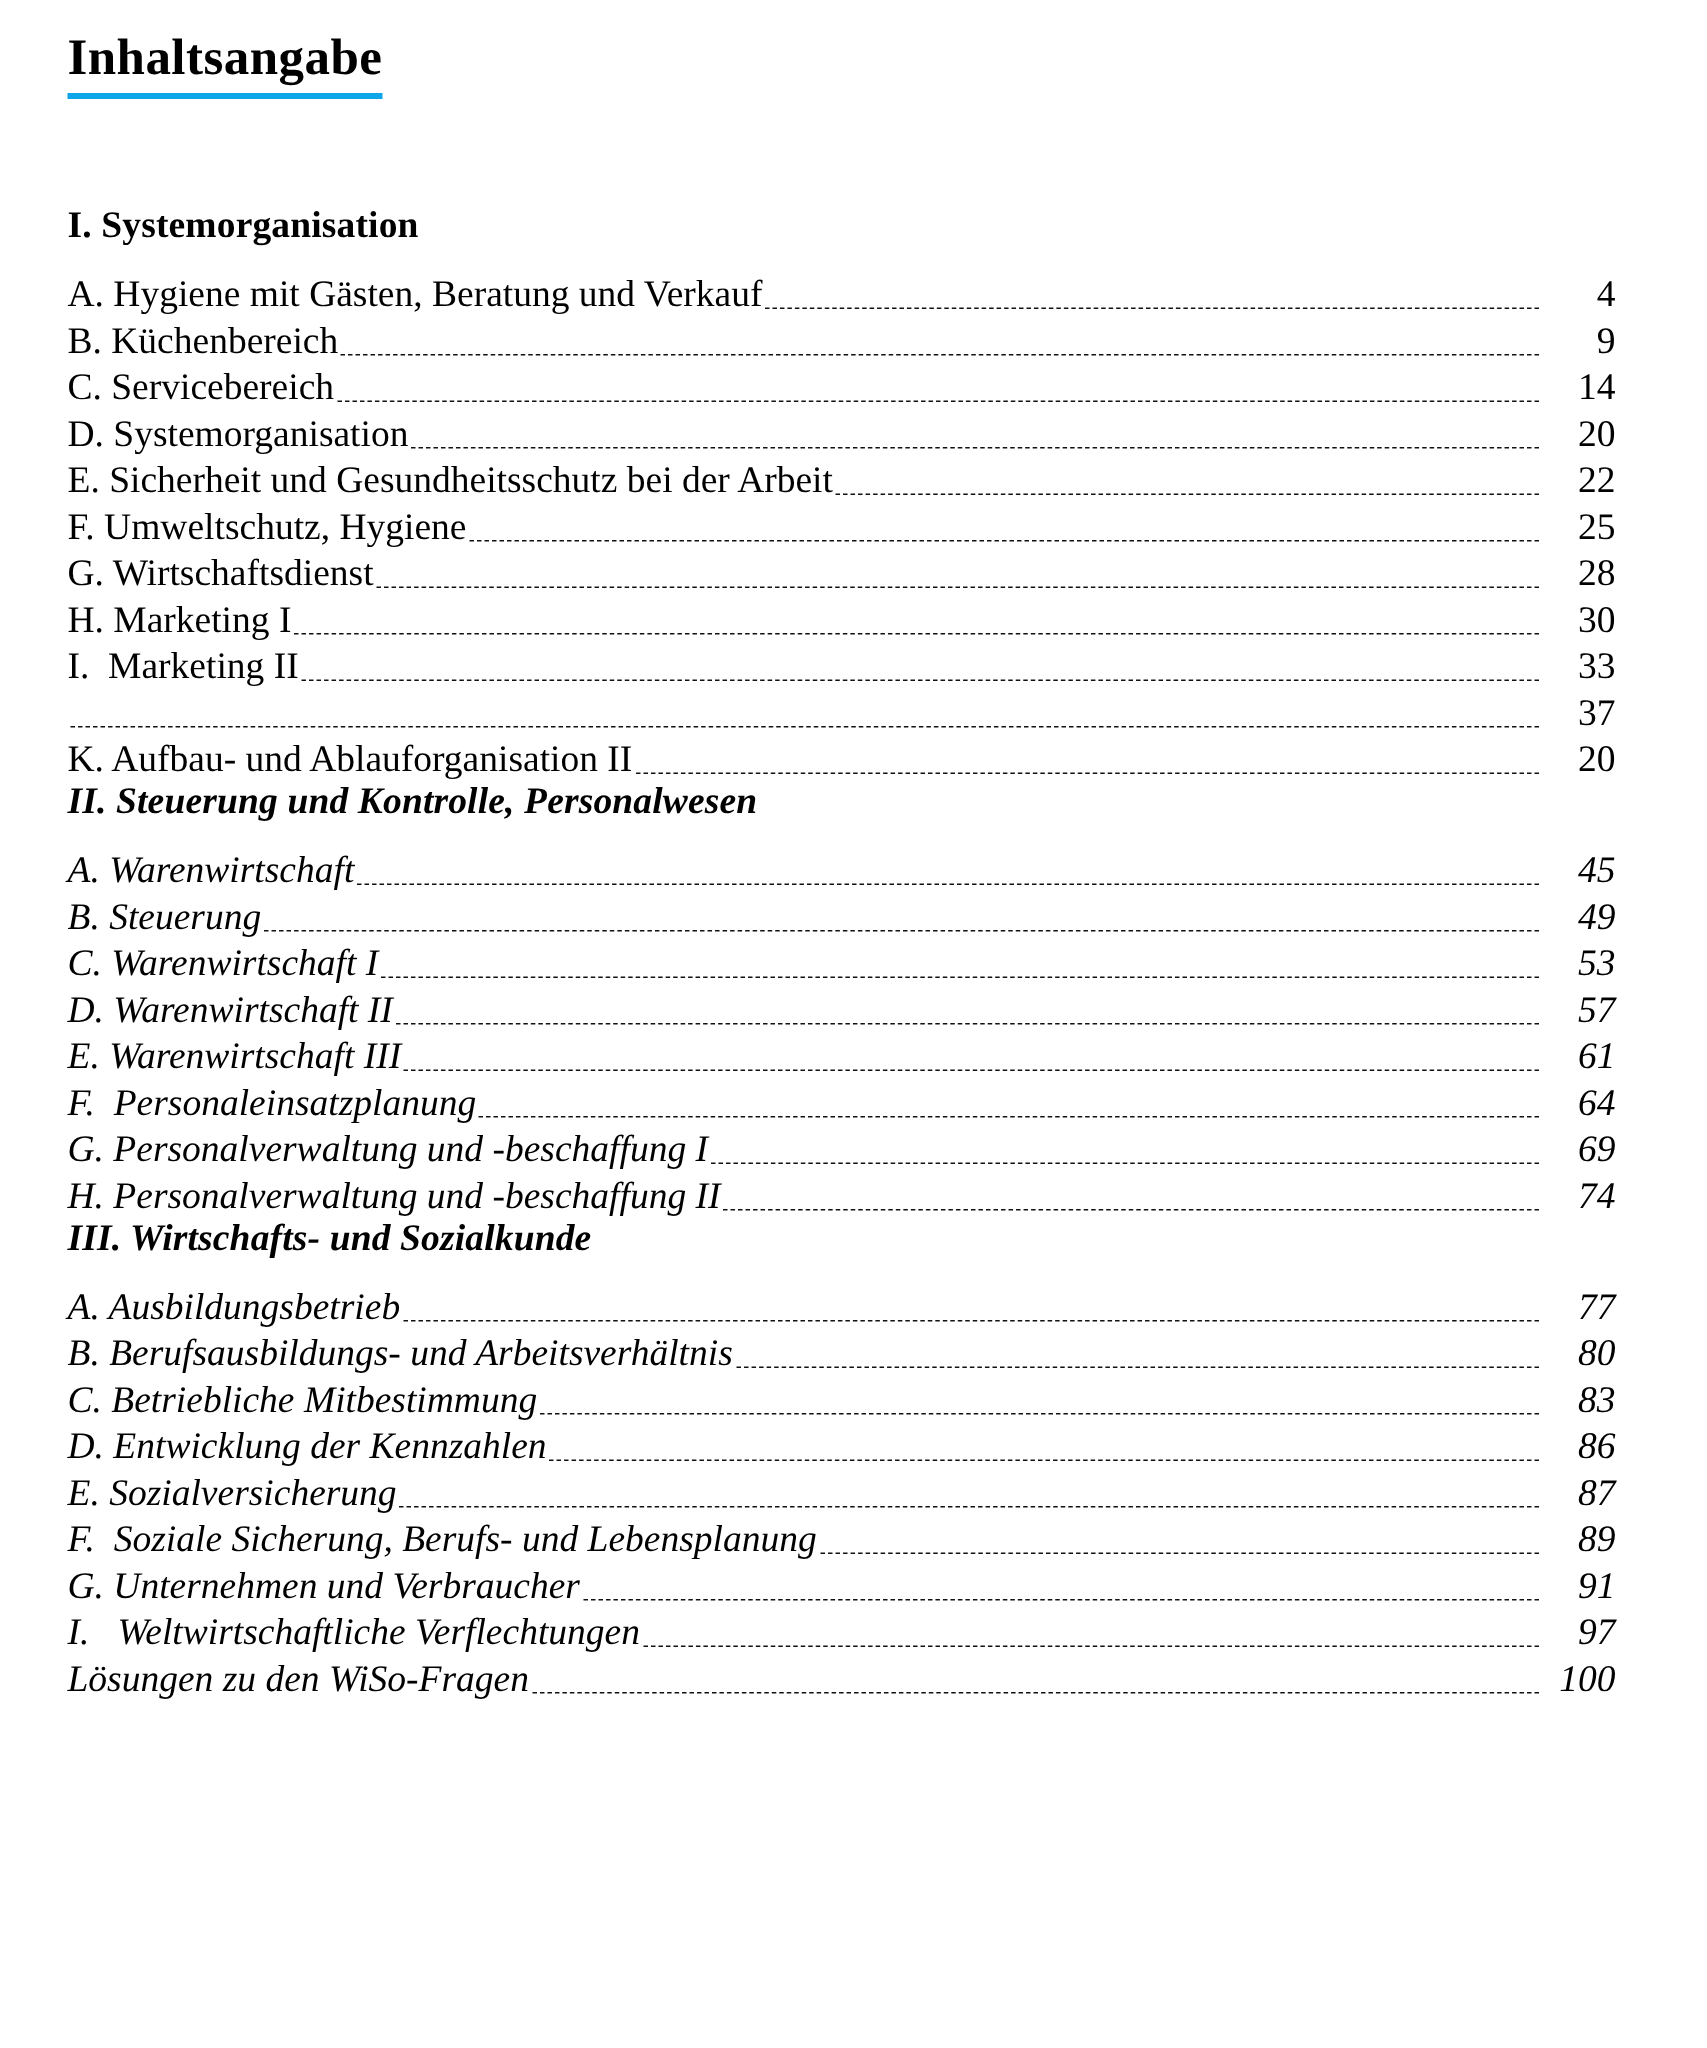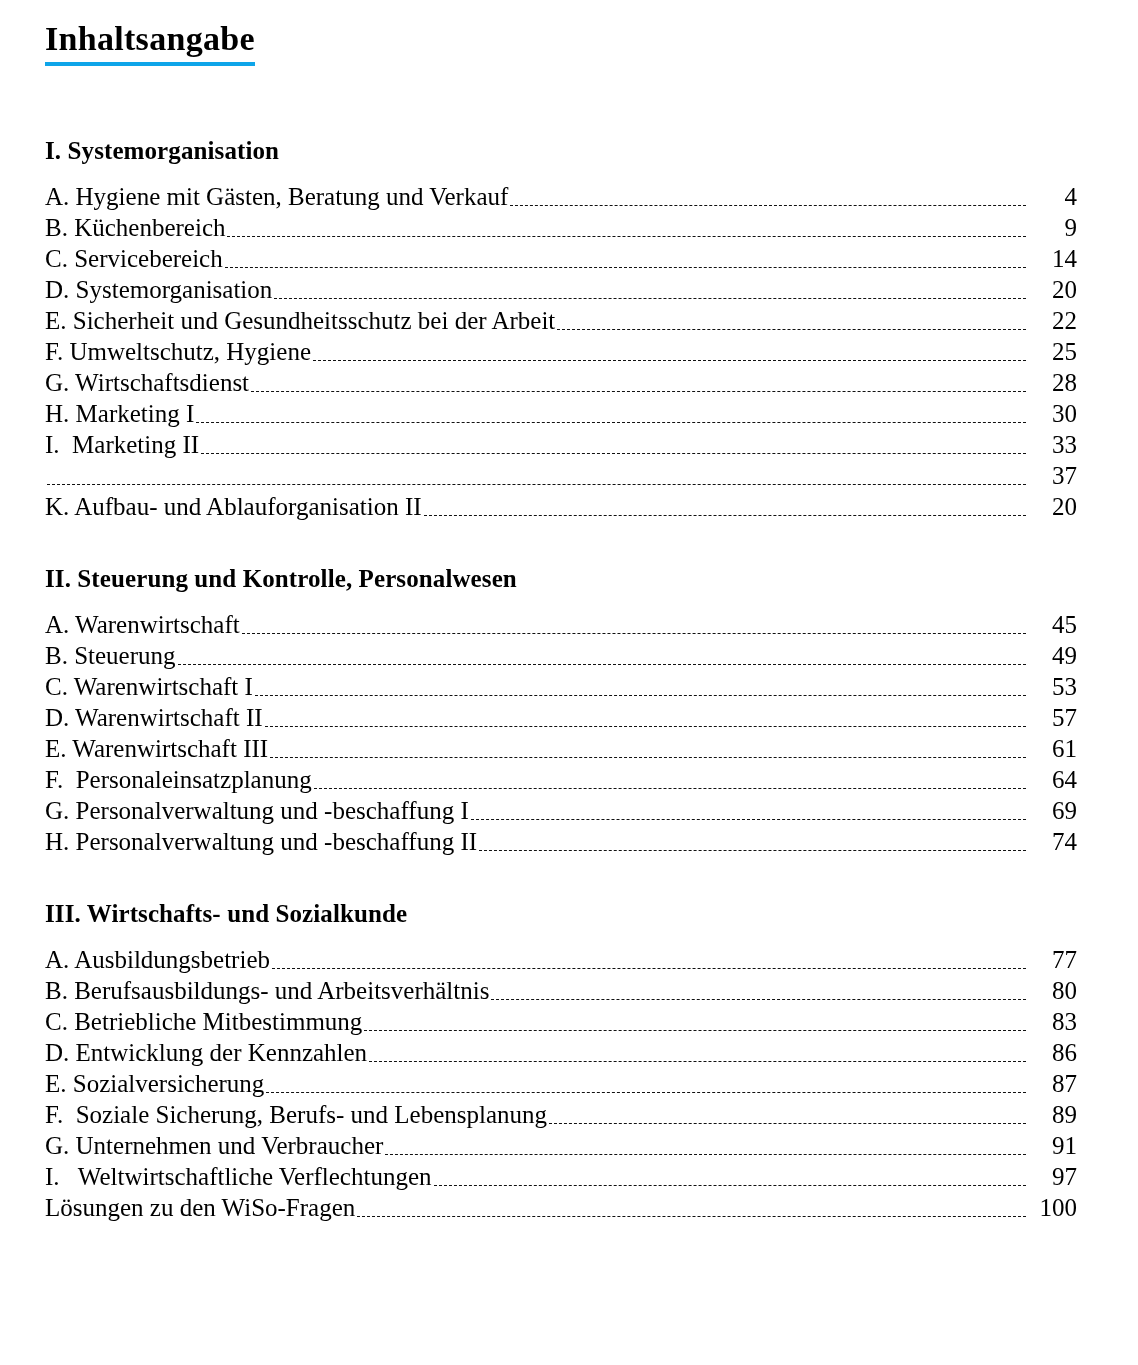--- a/index.html
+++ b/index.html
@@ -45,21 +45,21 @@
     position: absolute;
     left: 45px;
     top: 138px;
     width: 1032px;
   }
 
   .section {
     margin: 0;
   }
   .section + .section {
-    margin-top: 44px;
+    font-style: italic;
   }
 
   .section-heading {
     font-size: 25px;
     font-weight: bold;
     line-height: 1.0;
     margin: 0 0 18px 0;
     white-space: nowrap;
     letter-spacing: 0.1px;
   }

